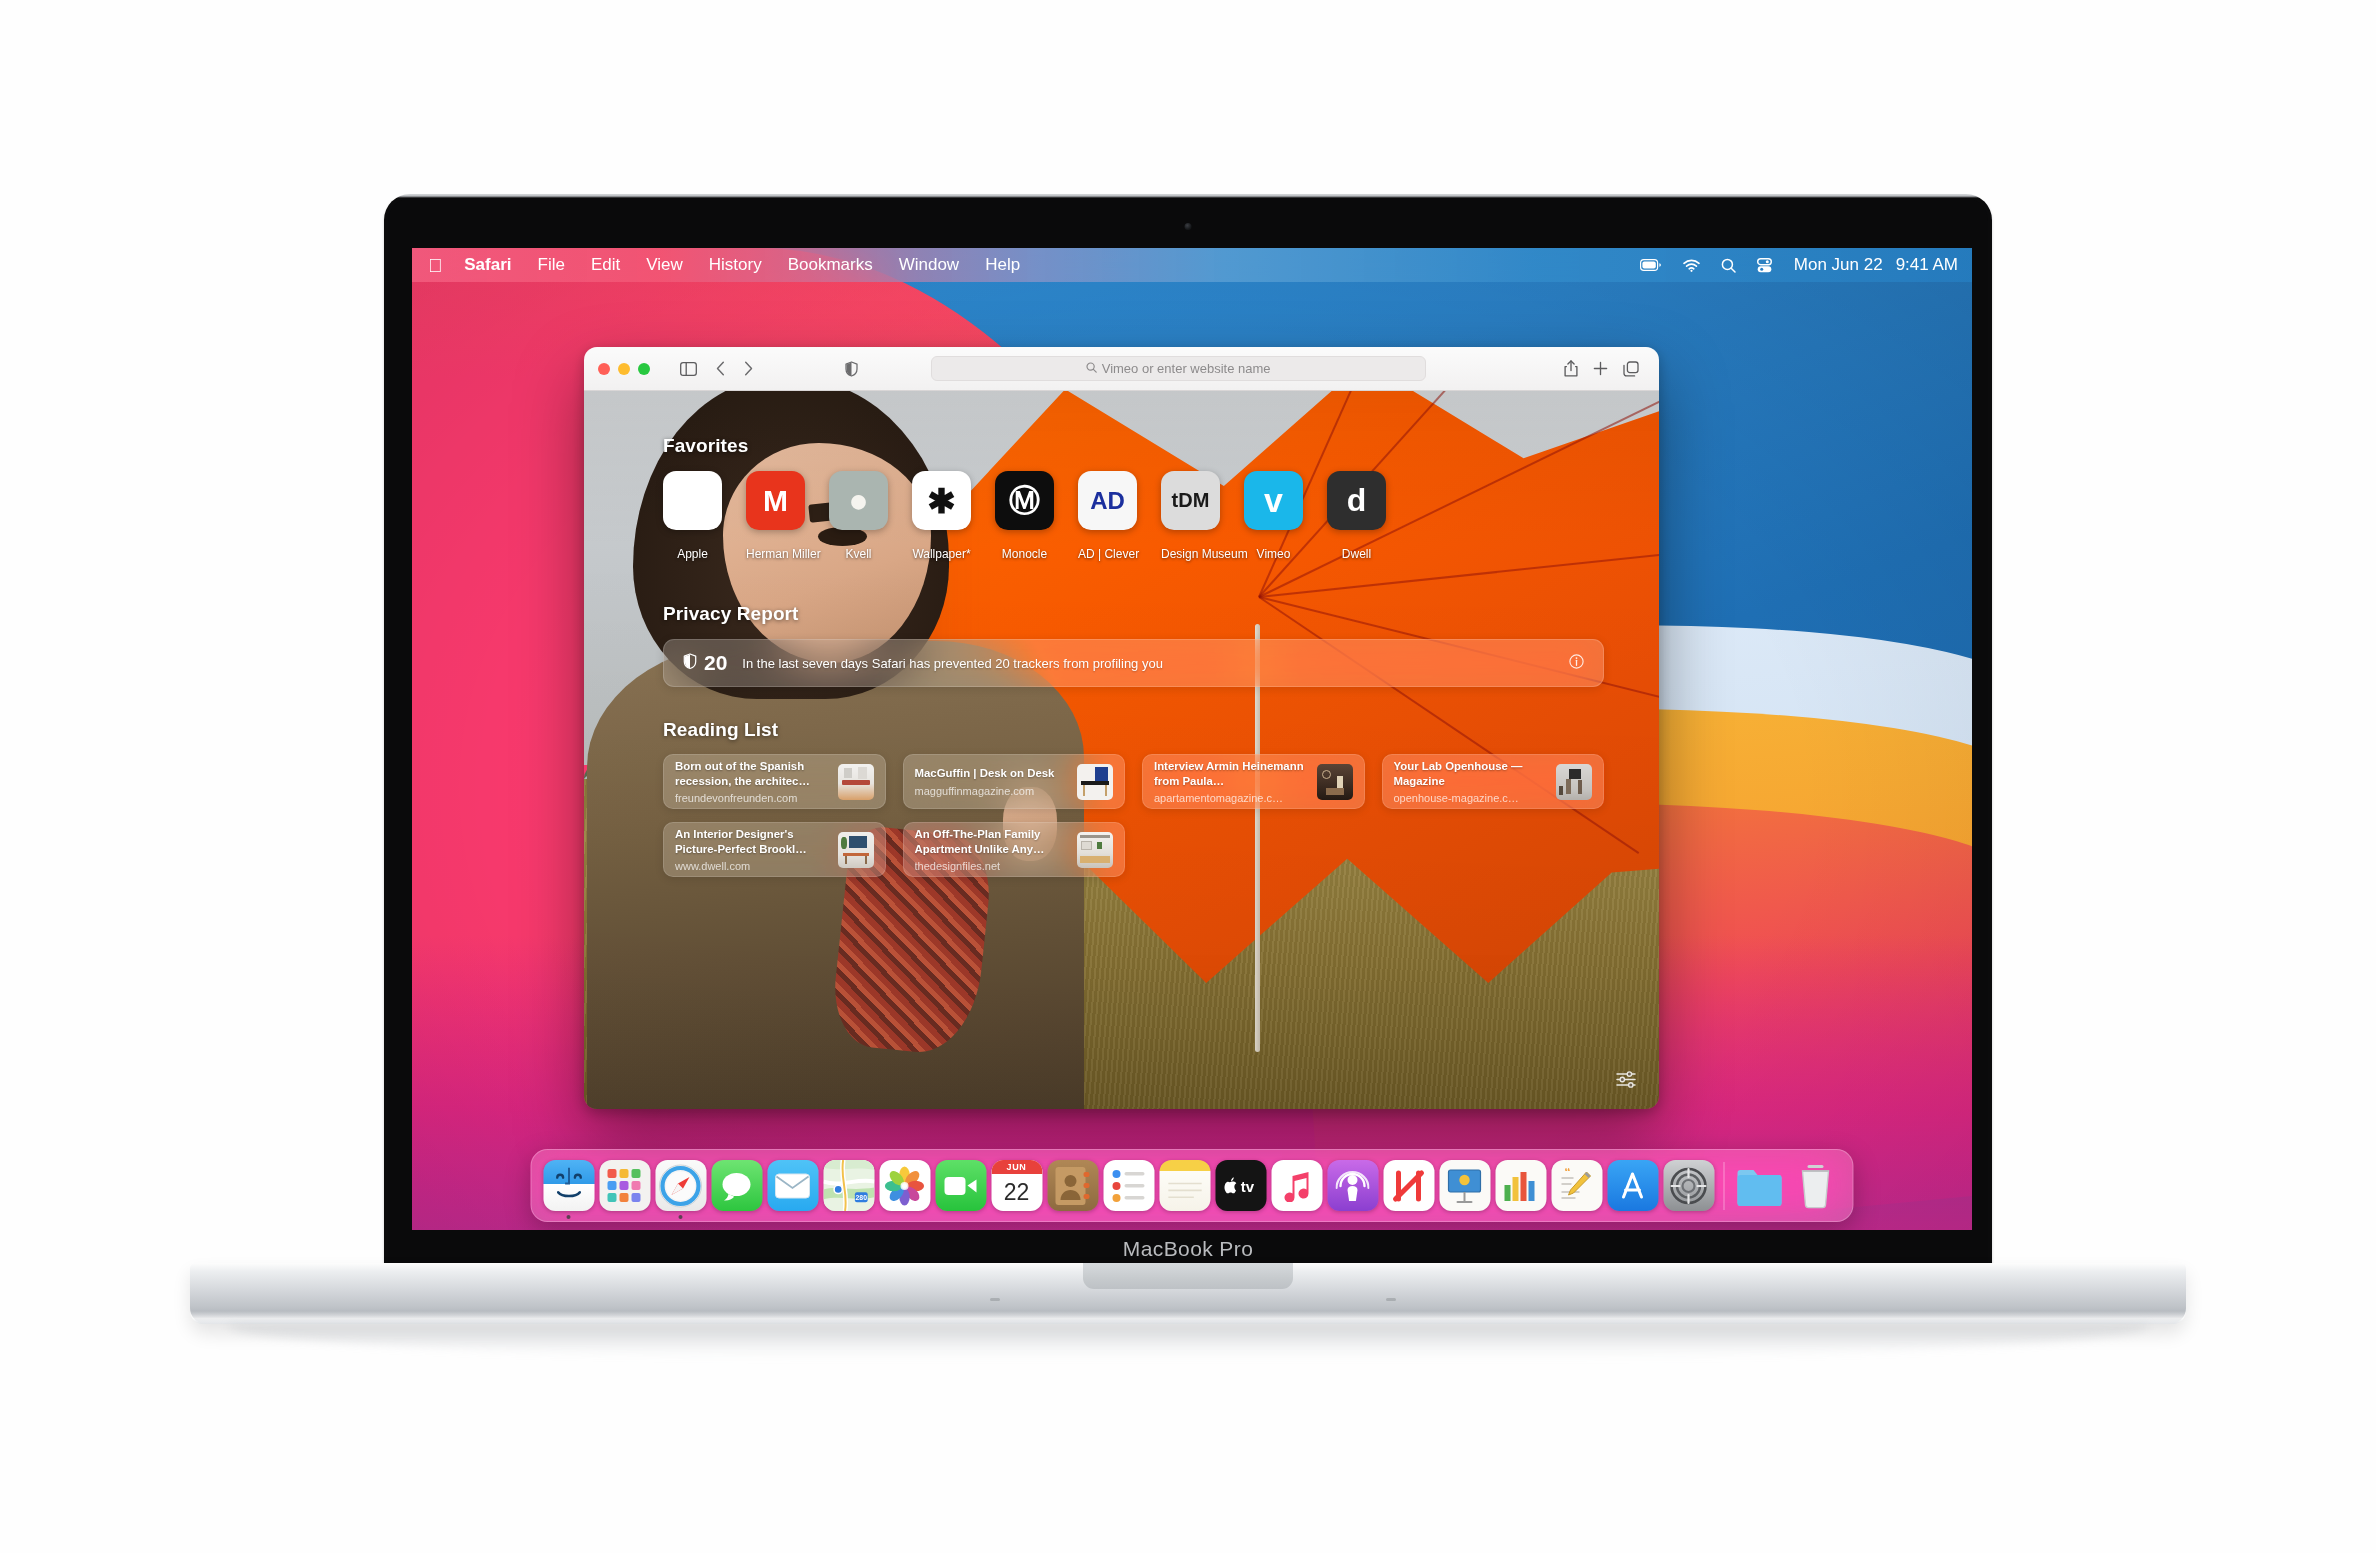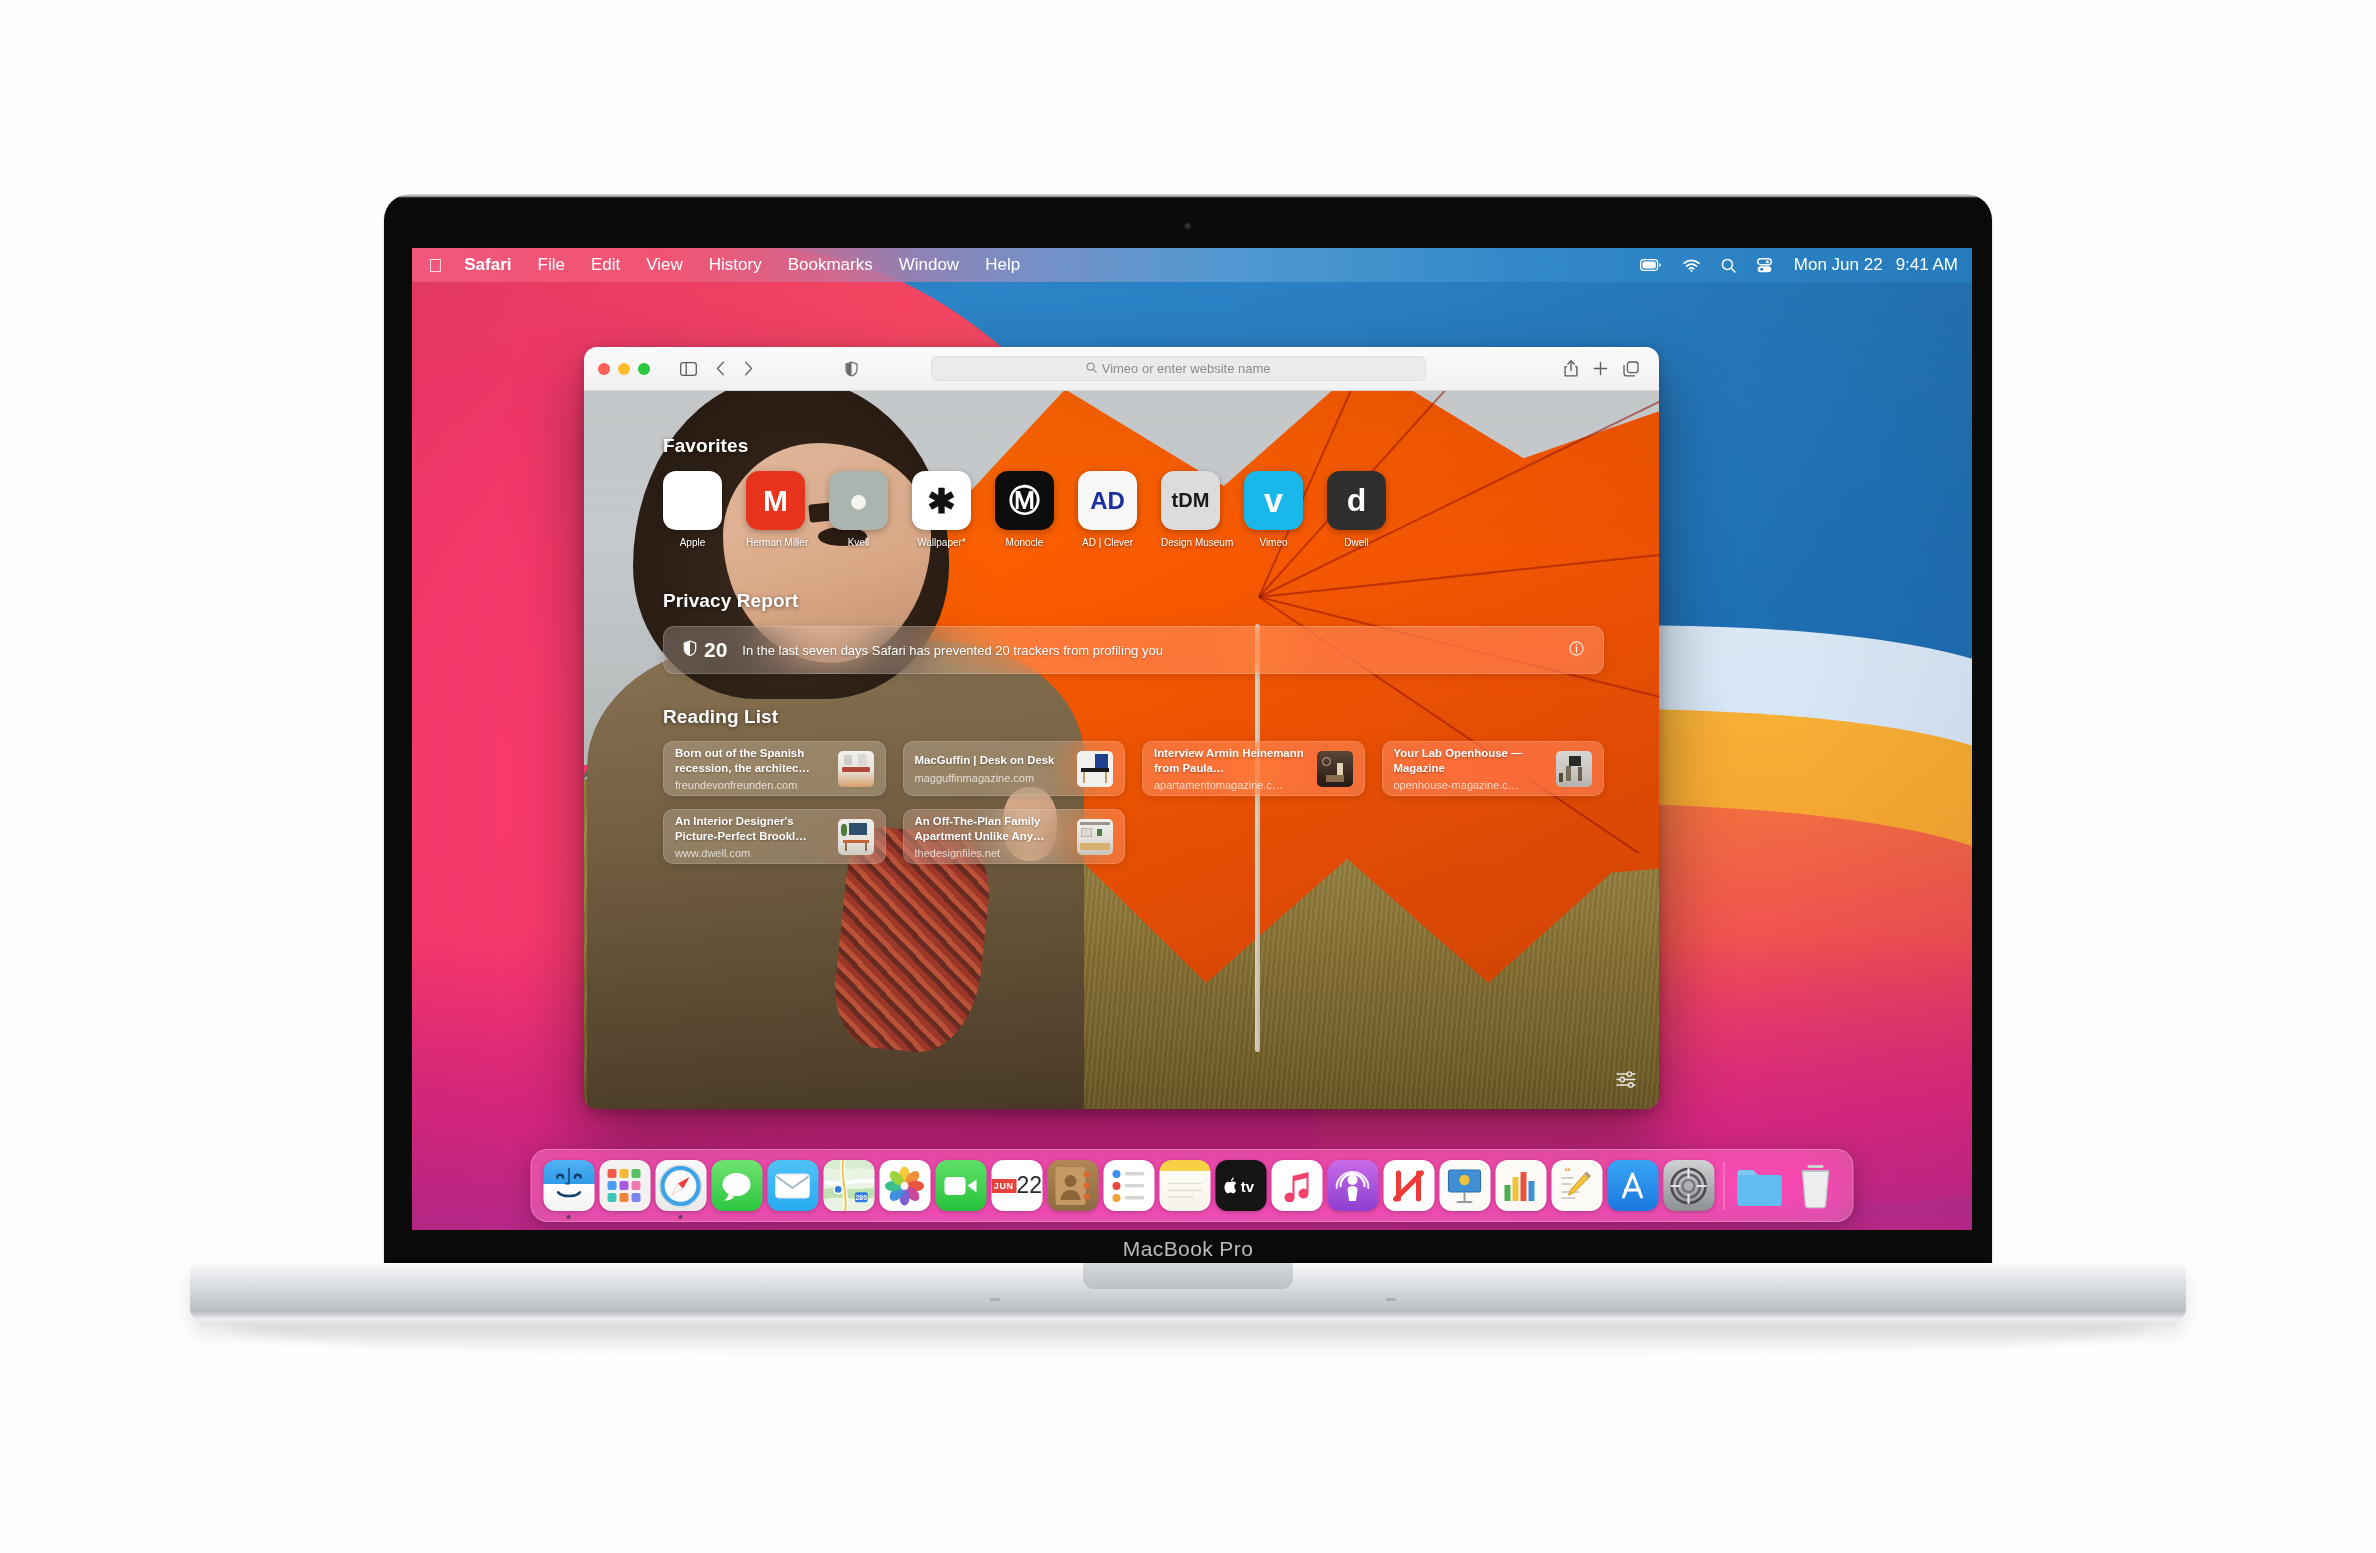--- a/index.html
+++ b/index.html
@@ -236,21 +236,21 @@
   }
   .fav-row { display:flex; gap:24px; margin-top:14px; }
   .fav { width:59px; text-align:center; }
   .fav-tile {
     width:59px; height:59px; border-radius:13px; overflow:hidden;
     display:flex; align-items:center; justify-content:center;
     box-shadow:0 2px 7px rgba(0,0,0,.28);
     font-weight:bold;
   }
   .fav-label {
-    margin-top:7px; font-size:10px; white-space:nowrap;
+    margin-top:17px; font-size:12px; white-space:nowrap;
     text-shadow:0 1px 3px rgba(0,0,0,.6);
   }
 
   .privacy-head { margin-top:42px; }
   .privacy-card {
     margin-top:14px; height:48px; border-radius:11px;
     background:rgba(255,255,255,.22);
     backdrop-filter:blur(22px) saturate(130%);
     border:1px solid rgba(255,255,255,.16);
     display:flex; align-items:center; padding:0 19px; gap:15px;
@@ -777,21 +777,21 @@
             <div class="dock-item">
               <div class="dock-icon" style="background:linear-gradient(180deg,#5ee067,#27c33c);">
                 <svg width="34" height="24" viewBox="0 0 34 24">
                   <rect x="1" y="3" width="21" height="18" rx="4" fill="#fff"></rect>
                   <path d="M24 11.5 33 5.5v13z" fill="#fff"></path>
                 </svg>
               </div>
             </div>
 
             <div class="dock-item">
-              <div class="dock-icon" style="background:#ffffff;flex-direction:row;gap:0;">
+              <div class="dock-icon" style="background:#ffffff;flex-direction:column;gap:0;">
                 <div style="width:51px;height:14px;background:#e8413c;color:#fff;font-size:9px;display:flex;align-items:center;justify-content:center;letter-spacing:0.6px;">JUN</div>
                 <div style="flex:1;width:51px;display:flex;align-items:center;justify-content:center;color:#2b2b2b;font-size:23px;font-weight:400;">22</div>
               </div>
             </div>
 
             <div class="dock-item">
               <div class="dock-icon" style="background:linear-gradient(180deg,#b08755,#8d6a40);">
                 <svg width="38" height="40" viewBox="0 0 38 40">
                   <rect x="2" y="1" width="30" height="38" rx="3" fill="#c59a64"></rect>
                   <rect x="30" y="6" width="6" height="5" rx="2" fill="#e0682e"></rect>

